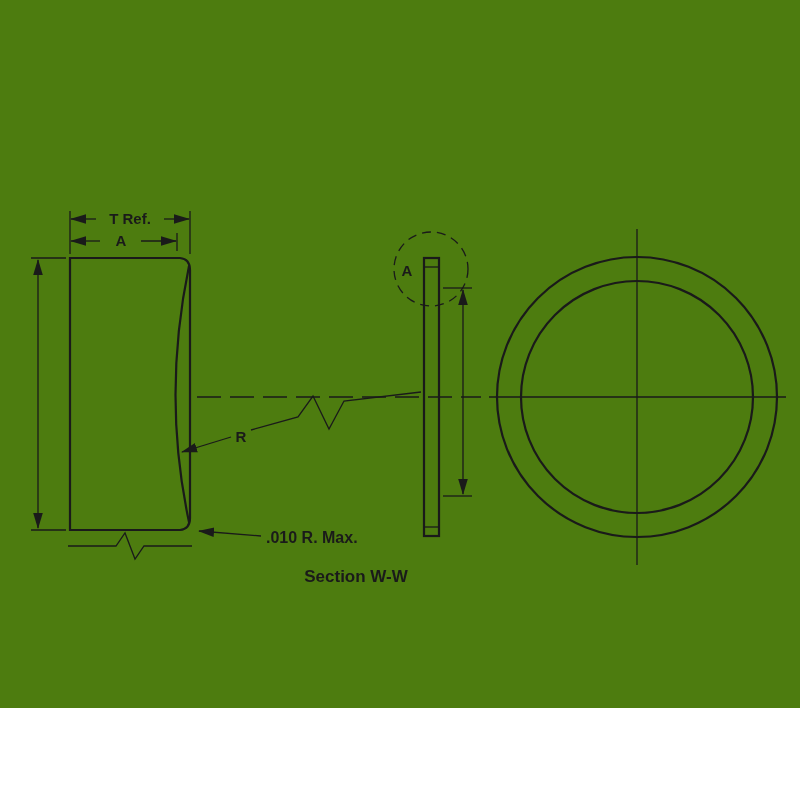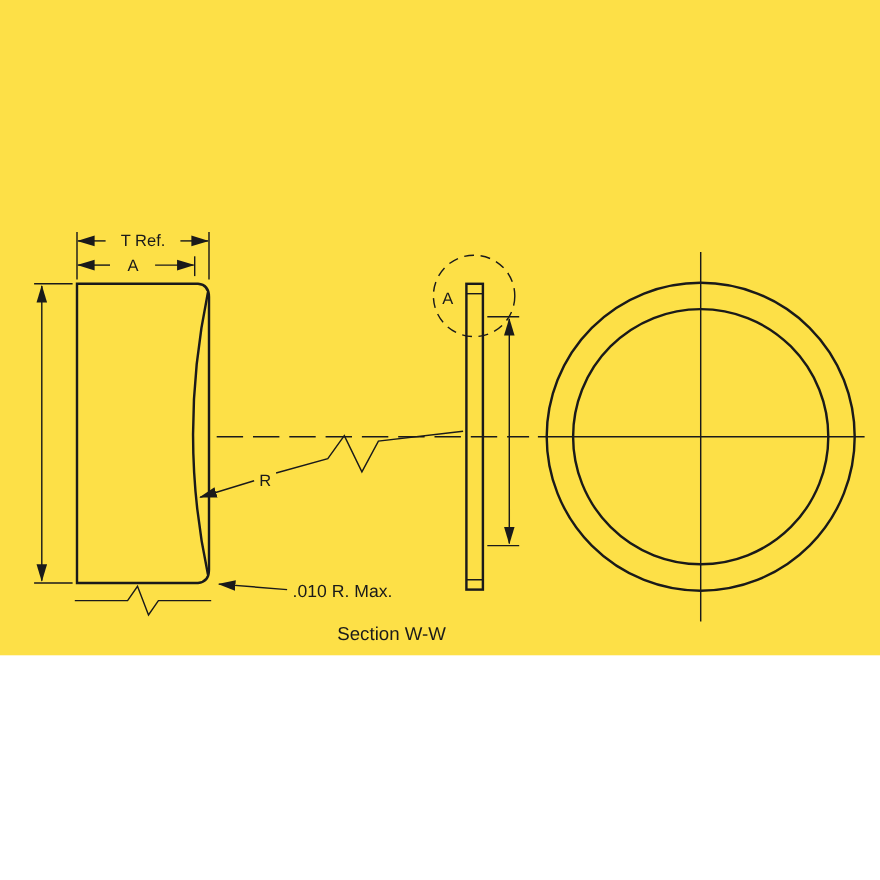--- a/index.html
+++ b/index.html
@@ -1,19 +1,20 @@
 <!DOCTYPE html>
 <html><head>
 <meta charset="utf-8">
 <style>
   html, body { margin: 0; padding: 0; background: #ffffff; }
   .canvas {
-    width: 800px; height: 596px; background: #fde047;
+    width: 800px; height: 708px; background: #4d7c0f;
     position: relative; overflow: hidden;
     font-family: "Liberation Sans", sans-serif;
+    font-weight: bold;
   }
   svg { display: block; }
   .lbl {
     fill: #1a1a1a;
     font-family: "Liberation Sans", sans-serif;
   }
   .obj  { stroke: #1a1a1a; stroke-width: 2.2; fill: none; stroke-linecap: round; }
   .thin { stroke: #1a1a1a; stroke-width: 1.3; fill: none; stroke-linecap: butt; }
   .dim  { stroke: #1a1a1a; stroke-width: 1.3; fill: none; }
 </style>

